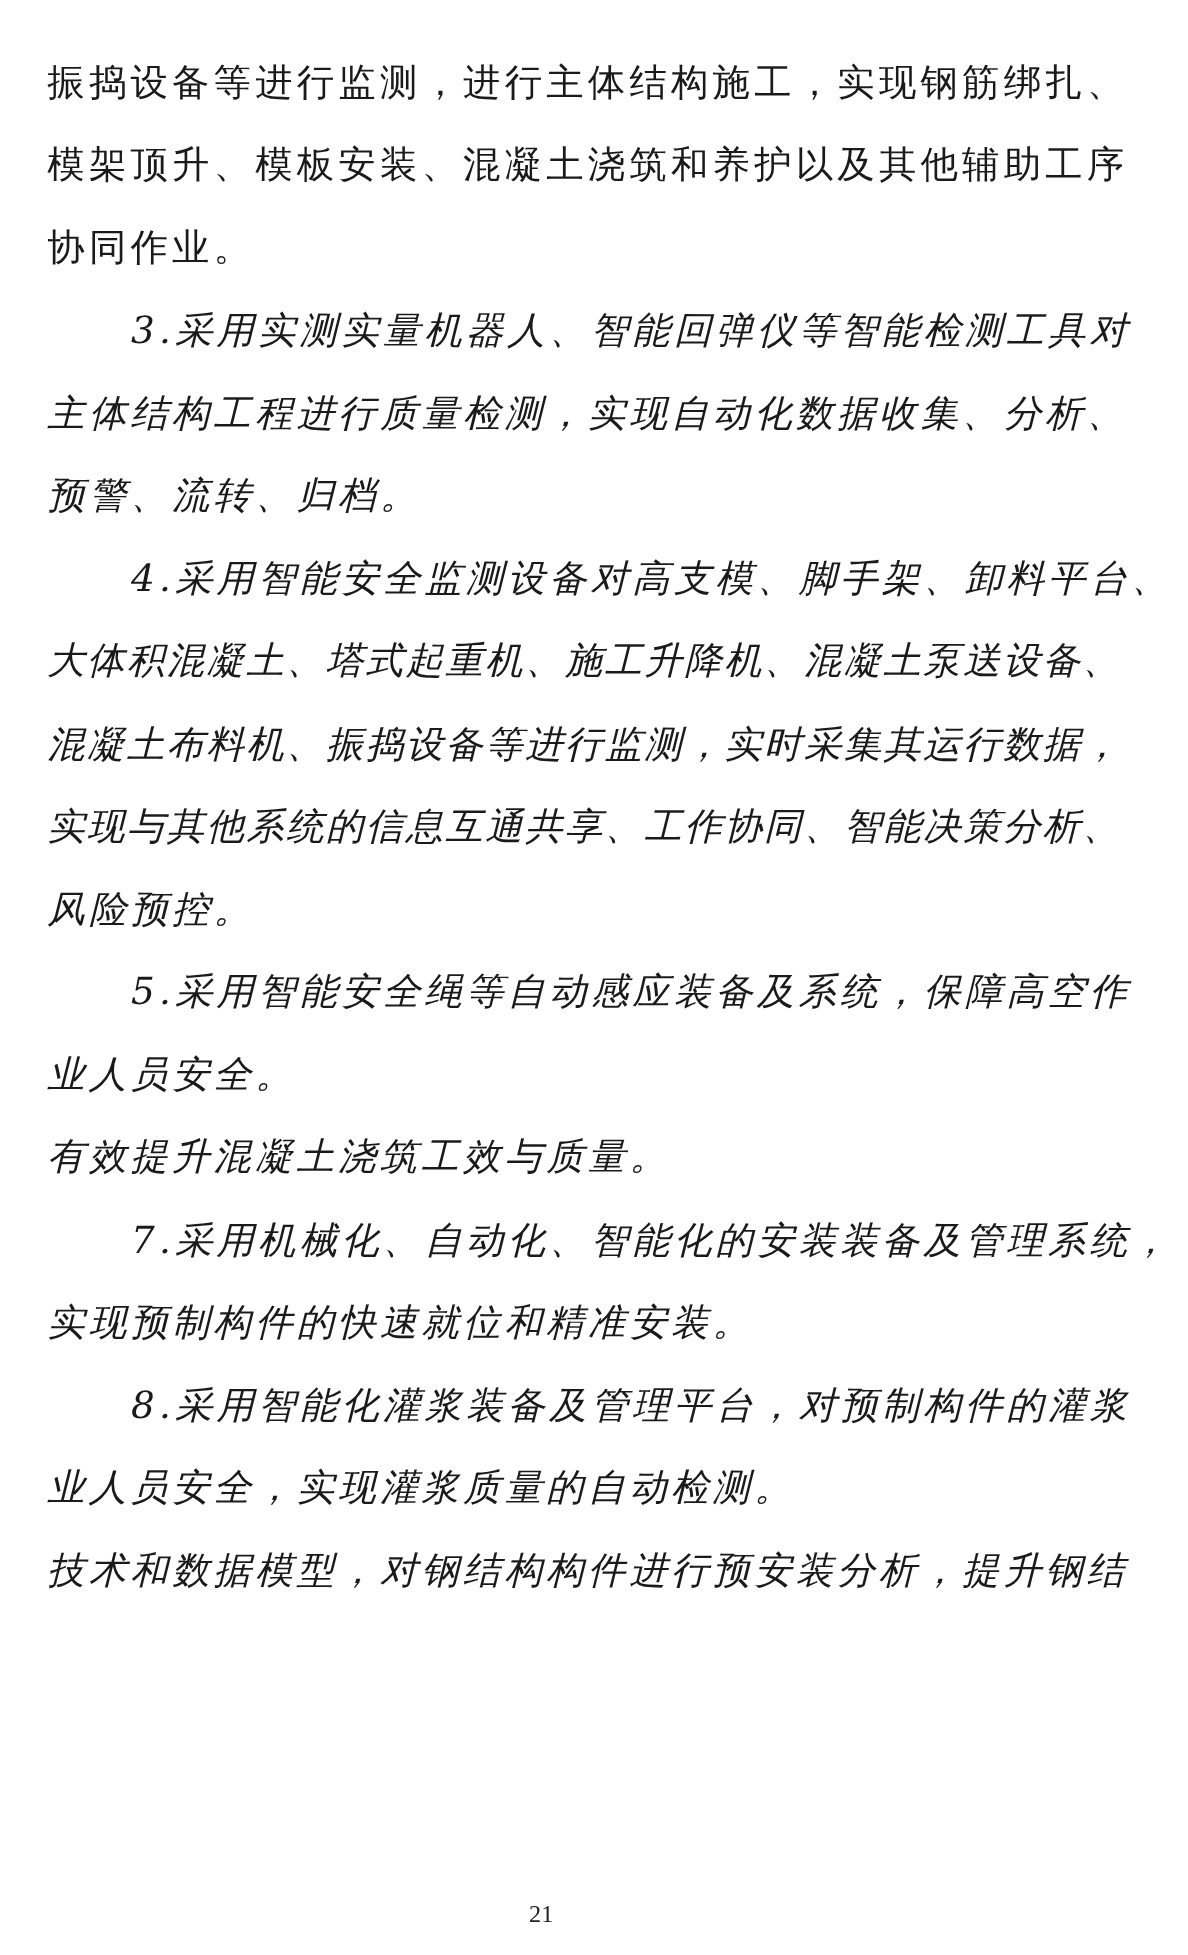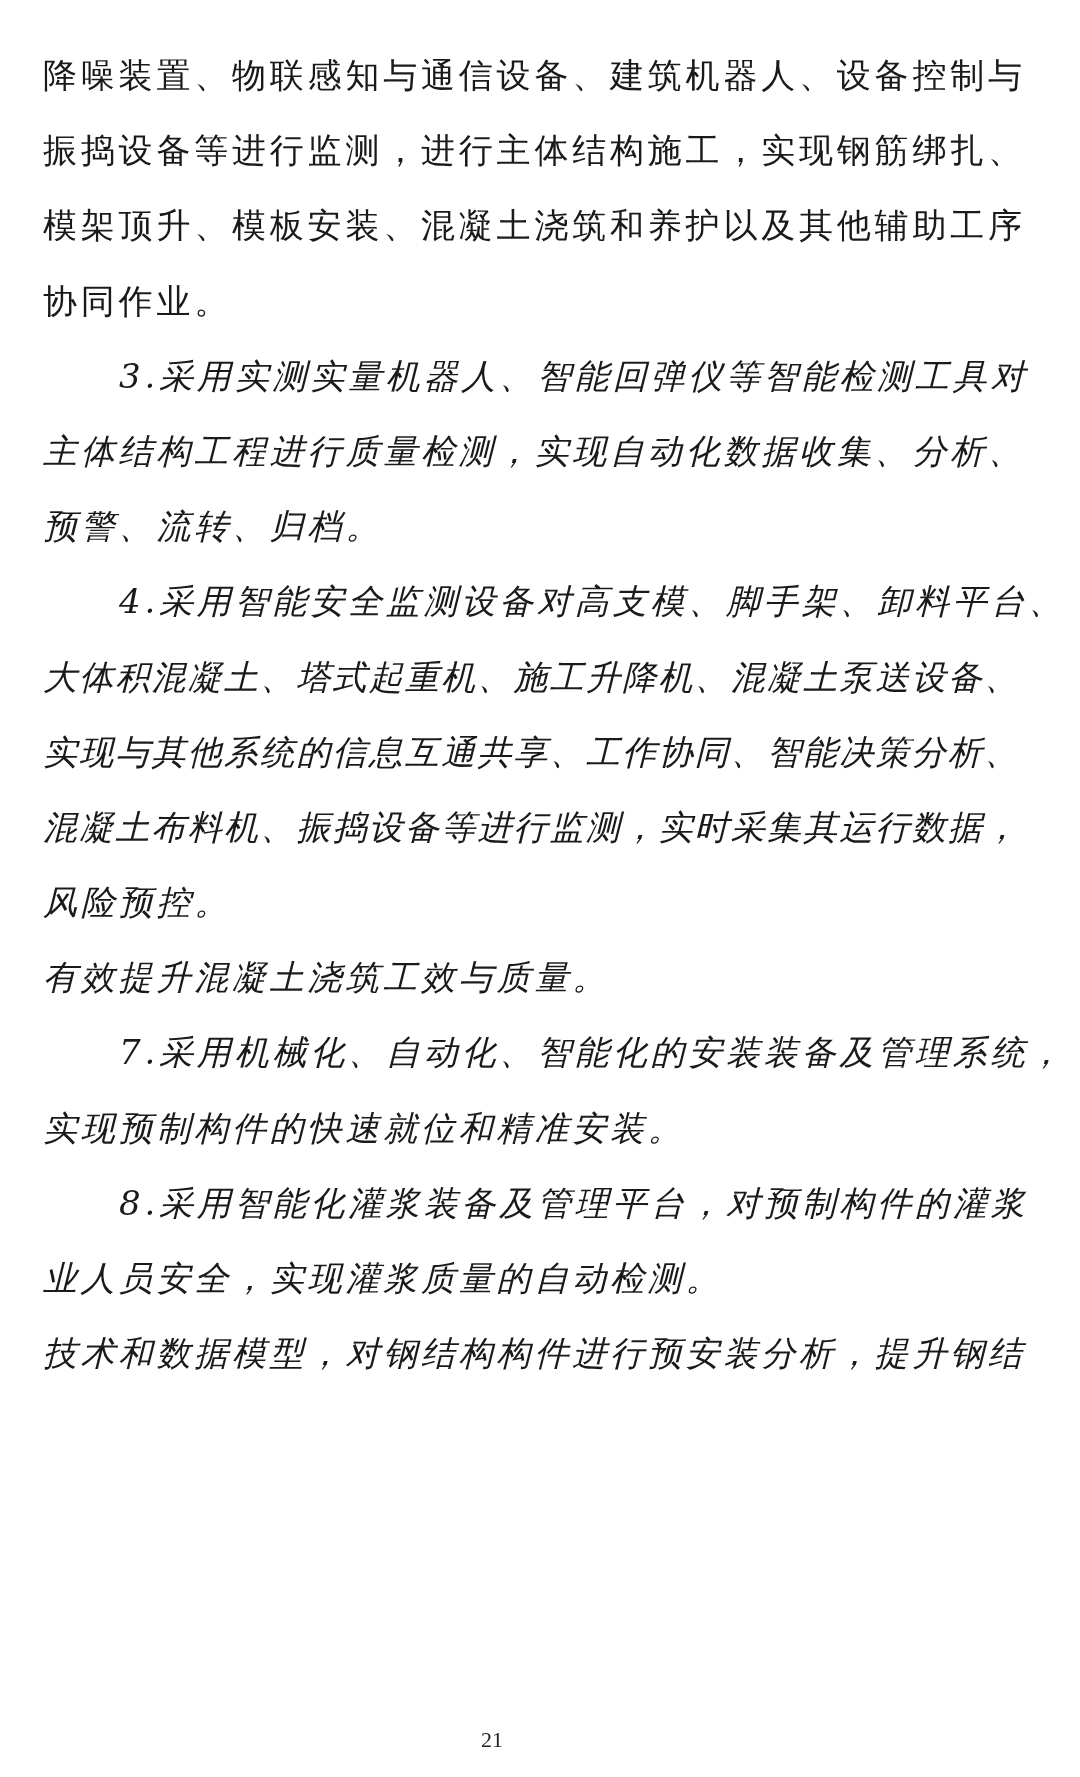--- a/index.html
+++ b/index.html
@@ -58,40 +58,43 @@
     color: #222222;
   }
 </style>
 </head>
 <body>
 
 <div class="page">
   <div class="body-text">
 
     <div class="para">
-      <span class="line">降噪装置、物联感知与通信设备、建筑机器人、设备控制与</span>
       <span class="line">振捣设备等进行监测，进行主体结构施工，实现钢筋绑扎、</span>
       <span class="line">模架顶升、模板安装、混凝土浇筑和养护以及其他辅助工序</span>
       <span class="line">协同作业。</span>
     </div>
 
     <div class="para indent">
       <span class="line" style="text-indent:76px">3.采用实测实量机器人、智能回弹仪等智能检测工具对</span>
       <span class="line" style="text-indent:0">主体结构工程进行质量检测，实现自动化数据收集、分析、</span>
       <span class="line" style="text-indent:0">预警、流转、归档。</span>
     </div>
 
     <div class="para indent">
       <span class="line" style="text-indent:76px">4.采用智能安全监测设备对高支模、脚手架、卸料平台、</span>
       <span class="line" style="text-indent:0;letter-spacing:2.2px">大体积混凝土、塔式起重机、施工升降机、混凝土泵送设备、</span>
+      <span class="line" style="text-indent:0;letter-spacing:2.2px">混凝土布料机、振捣设备等进行监测，实时采集其运行数据，</span>
       <span class="line" style="text-indent:0;letter-spacing:2.2px">实现与其他系统的信息互通共享、工作协同、智能决策分析、</span>
-      <span class="line" style="text-indent:0;letter-spacing:2.2px">混凝土布料机、振捣设备等进行监测，实时采集其运行数据，</span>
       <span class="line" style="text-indent:0">风险预控。</span>
     </div>
 
+    <div class="para indent">
+      <span class="line" style="text-indent:76px">5.采用智能安全绳等自动感应装备及系统，保障高空作</span>
+      <span class="line" style="text-indent:0">业人员安全。</span>
+    </div>
 
     <div class="para indent">
       <span class="line" style="text-indent:0">有效提升混凝土浇筑工效与质量。</span>
     </div>
 
     <div class="para indent">
       <span class="line" style="text-indent:76px">7.采用机械化、自动化、智能化的安装装备及管理系统，</span>
       <span class="line" style="text-indent:0">实现预制构件的快速就位和精准安装。</span>
     </div>
 

